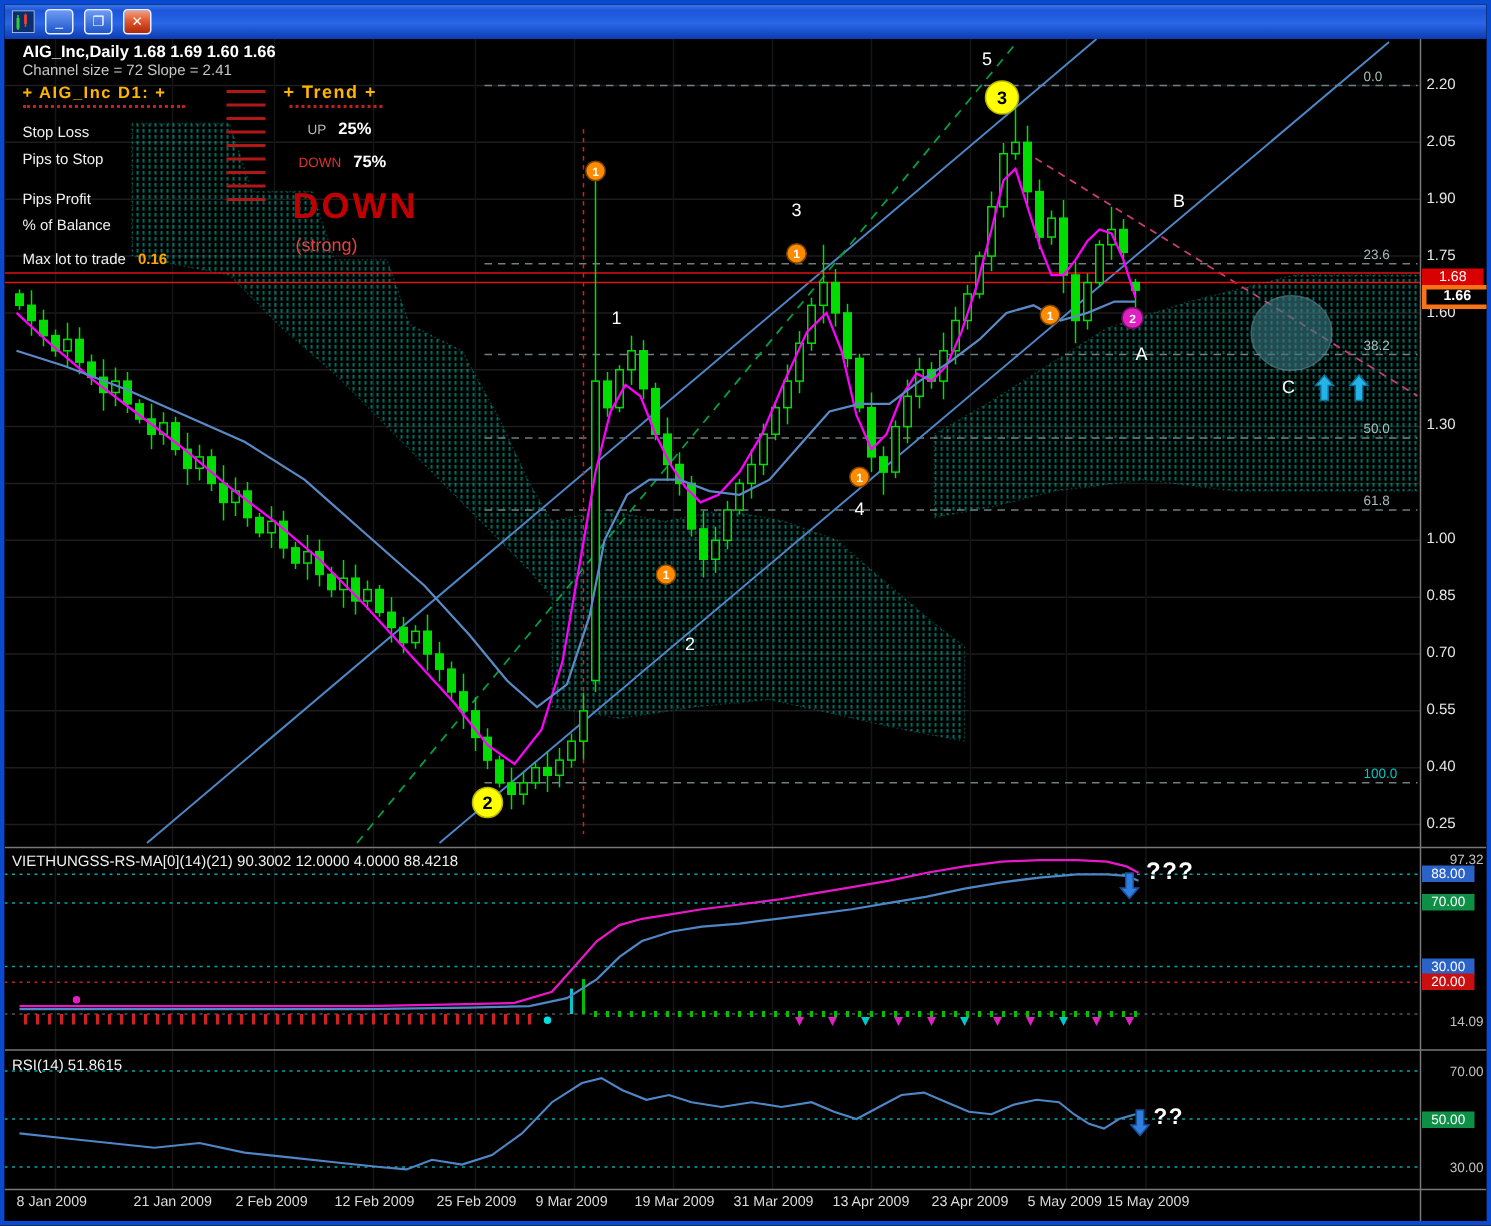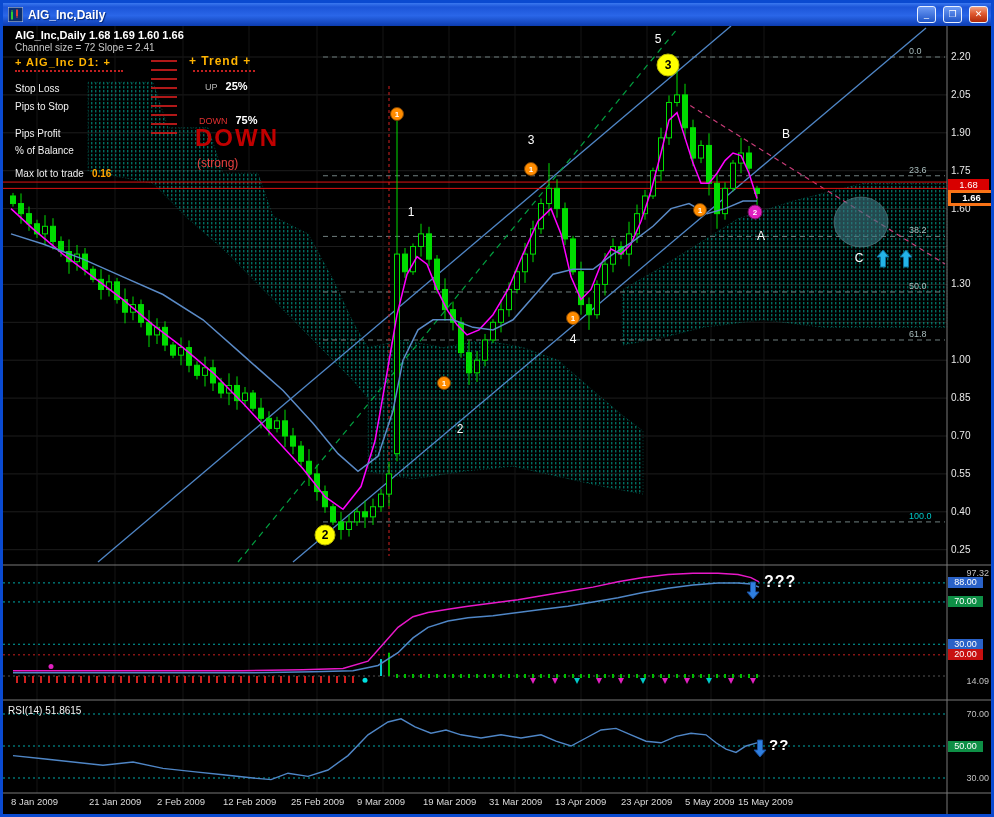--- a/index.html
+++ b/index.html
@@ -15,21 +15,21 @@
   .ohlc{left:12px;top:3px;font-size:11px;font-weight:bold;color:#ffffff;}
   .chline{left:12px;top:16px;font-size:10px;color:#c8c8c8;}
   .symline{left:12px;top:30px;font-size:11px;font-weight:bold;color:#ffb400;letter-spacing:1px;}
   .lbl{font-size:10px;color:#f0f0f0;}
   .sl{left:12px;top:57px;} .pts{left:12px;top:75px;} .pp{left:12px;top:102px;} .pb{left:12px;top:119px;}
   .maxlot{left:12px;top:142px;font-size:10px;color:#f0f0f0;}
   .maxlot .orange{color:#ffa500;font-weight:bold;margin-left:8px;}
   .tr-title{left:186px;top:28px;font-size:12px;font-weight:bold;color:#ffb400;letter-spacing:1px;}
   .tr-row{font-size:9px;}
   .tr-up{left:202px;top:54px;color:#b8b8b8;}
-  .tr-down{left:196px;top:88px;color:#e03030;}
+  .tr-down{left:196px;top:76px;color:#e03030;}
   .tr-row .val{font-size:11px;color:#fff;font-weight:bold;margin-left:8px;}
   .tr-big{left:192px;top:98px;font-size:24px;font-weight:bold;color:#c00000;letter-spacing:2px;}
   .tr-strong{left:194px;top:130px;font-size:12px;color:#e84040;}
   .sub1-label{left:5px;top:543px;font-size:10px;color:#f0f0f0;}
   .rsi-label{left:5px;top:679px;font-size:10px;color:#f0f0f0;}
   .q1{left:761px;top:547px;font-size:16px;font-weight:bold;color:#fff;letter-spacing:1px;}
   .q2{left:766px;top:710px;font-size:15px;font-weight:bold;color:#fff;letter-spacing:1px;}
   .plabel{font-size:10px;color:#e8e8e8;}
   .pbox{left:945px;width:41px;height:11px;font-size:9.5px;line-height:11px;text-align:center;}
   .pbox.red{background:#d80000;color:#fff;}
@@ -50,21 +50,20 @@
   <div class="titlebar">
     <span class="title-icon">
       <svg width="15" height="15">
           <rect x="0" y="0" width="15" height="15" fill="#0b2f6e" stroke="#cdd9f5"></rect>
           <rect x="3" y="5" width="2" height="7" fill="#30d030"></rect>
           <line x1="4" y1="3" x2="4" y2="13" stroke="#30d030"></line>
           <rect x="8" y="3" width="2" height="6" fill="#e04030"></rect>
           <line x1="9" y1="2" x2="9" y2="11" stroke="#e04030"></line>
         </svg>
     </span>
-    <span class="title-text">AIG_Inc,Daily</span>
     <button class="win-btn">_</button>
     <button class="win-btn">❐</button>
     <button class="win-btn close">✕</button>
   </div>
 
   <div class="chart-area">
     <svg id="chart-svg" width="988" height="791">
         <defs>
           <pattern id="cloudDots" width="4" height="4" patternUnits="userSpaceOnUse">
             <rect x="0" y="0" width="1.4" height="2.4" fill="rgba(0,215,190,0.5)"></rect>
@@ -474,20 +473,21 @@
     <div class="ov tr-title">+ Trend +</div>
     <div class="ov tr-row tr-up">
       <span>UP</span><span class="val">25%</span>
     </div>
     <div class="ov tr-row tr-down">
       <span>DOWN</span><span class="val">75%</span>
     </div>
     <div class="ov tr-big">DOWN</div>
     <div class="ov tr-strong">(strong)</div>
 
+    <div class="ov sub1-label">VIETHUNGSS-RS-MA[0](14)(21) 90.3002 12.0000 4.0000 88.4218</div>
     <div class="ov rsi-label">RSI(14) 51.8615</div>
     <div class="ov q1">???</div>
     <div class="ov q2">??</div>
 
     <div id="gen">
         <div class="ov plabel" style="left: 948px; top: 25px;">2.20</div>
         <div class="ov plabel" style="left: 948px; top: 62.9px;">2.05</div>
         <div class="ov plabel" style="left: 948px; top: 100.8px;">1.90</div>
         <div class="ov plabel" style="left: 948px; top: 138.7px;">1.75</div>
         <div class="ov plabel" style="left: 948px; top: 176.6px;">1.60</div>

